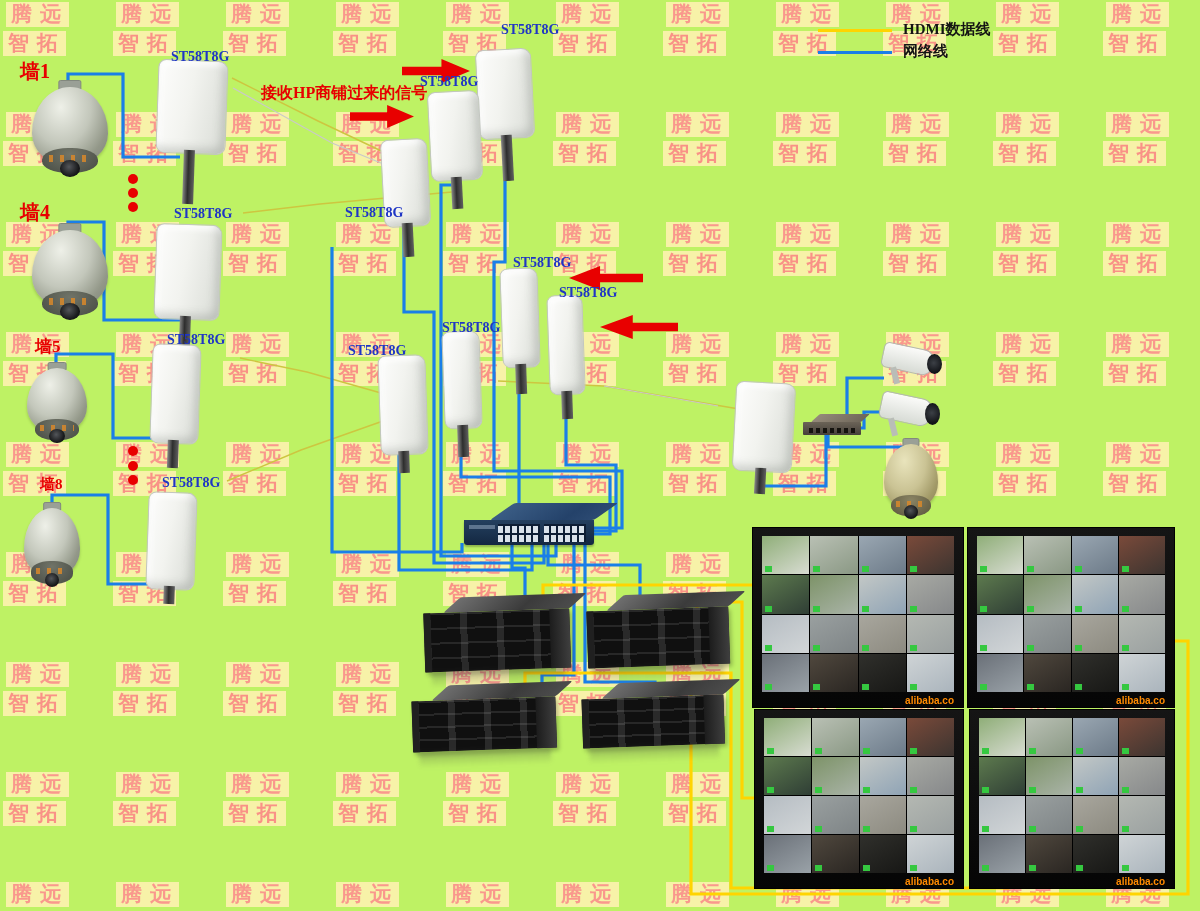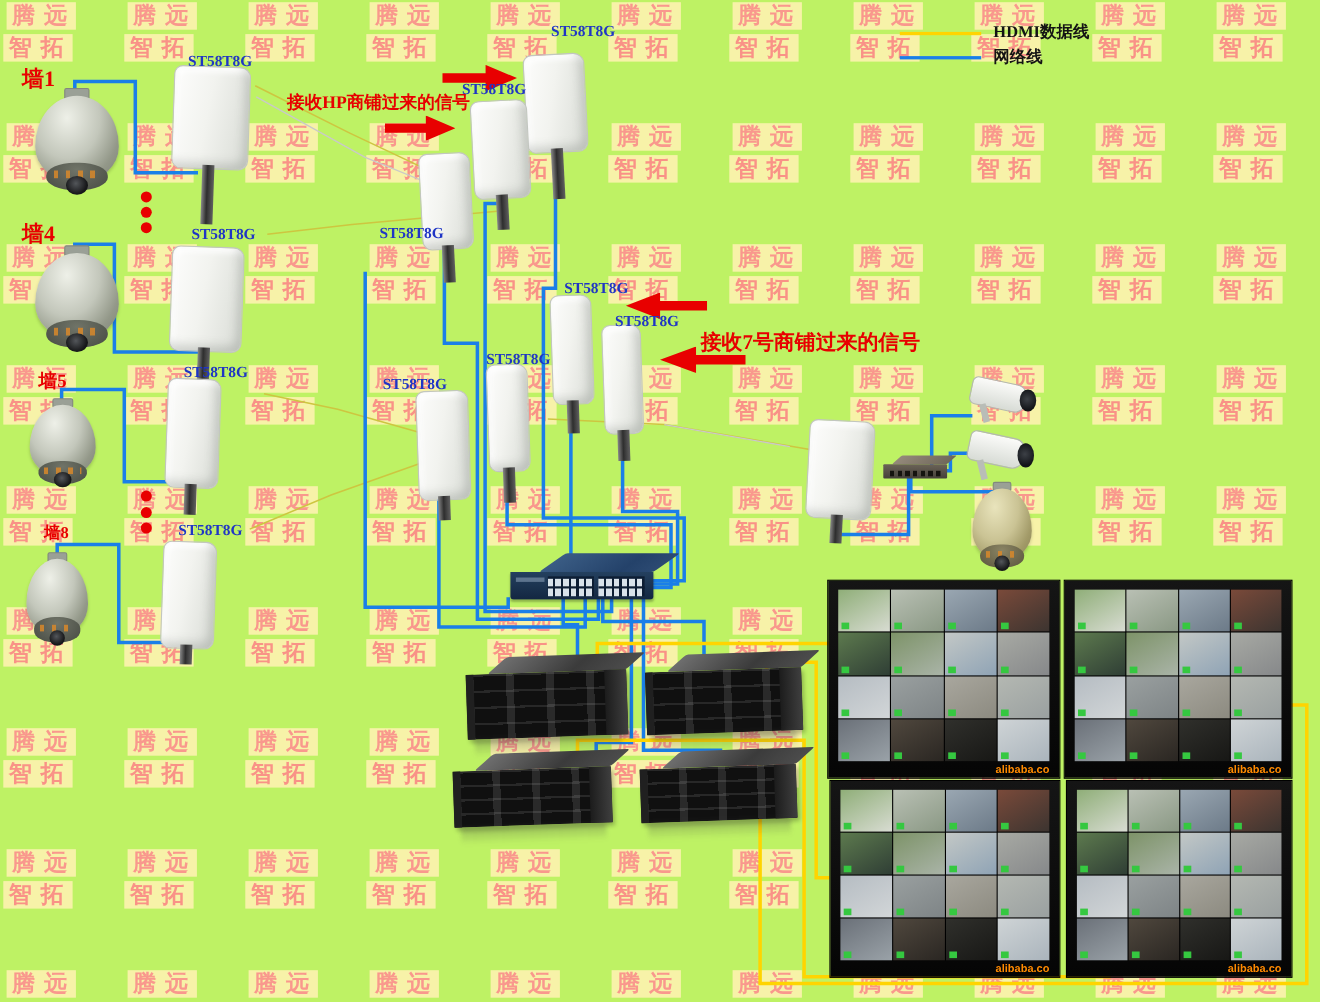--- a/index.html
+++ b/index.html
@@ -537,21 +537,20 @@
       <polyline points="678,688 678,683 691,683 691,894 1188,894 1188,641 1174,641"></polyline>
     </g>
   </svg>
 
   <div class="lg-line" style="left: 818px; top: 29px; background: rgb(255, 212, 0);"></div>
   <div class="lg-lab" style="left:903px;top:20px;">HDMI数据线</div>
   <div class="lg-line" style="left: 818px; top: 51px; background: rgb(26, 127, 232);"></div>
   <div class="lg-lab" style="left:903px;top:42px;">网络线</div>
 
   <div class="txt sig" style="left:261px;top:83px;font-size:16px;">接收HP商铺过来的信号</div>
-  <div class="txt sig" style="left:637px;top:298px;font-size:19px;">接收7号商铺过来的信号</div>
 
   <div class="ar r" style="left:402px;top:59px;width:68px;height:24px;"></div>
   <div class="ar r" style="left:350px;top:105px;width:64px;height:23px;"></div>
   <div class="ar l" style="left:569px;top:266px;width:74px;height:24px;"></div>
   <div class="ar l" style="left:600px;top:315px;width:78px;height:24px;"></div>
 
   <div class="txt wl" style="left:20px;top:58px;font-size:20px;">墙1</div>
   <div class="txt wl" style="left:20px;top:199px;font-size:20px;">墙4</div>
   <div class="txt wl" style="left:35px;top:335px;font-size:17px;">墙5</div>
   <div class="txt wl" style="left:40px;top:475px;font-size:15px;">墙8</div>

